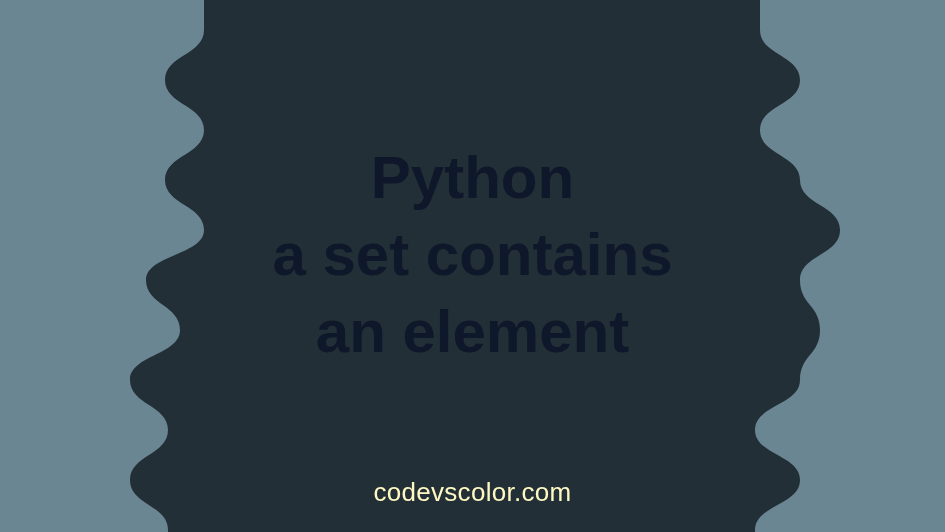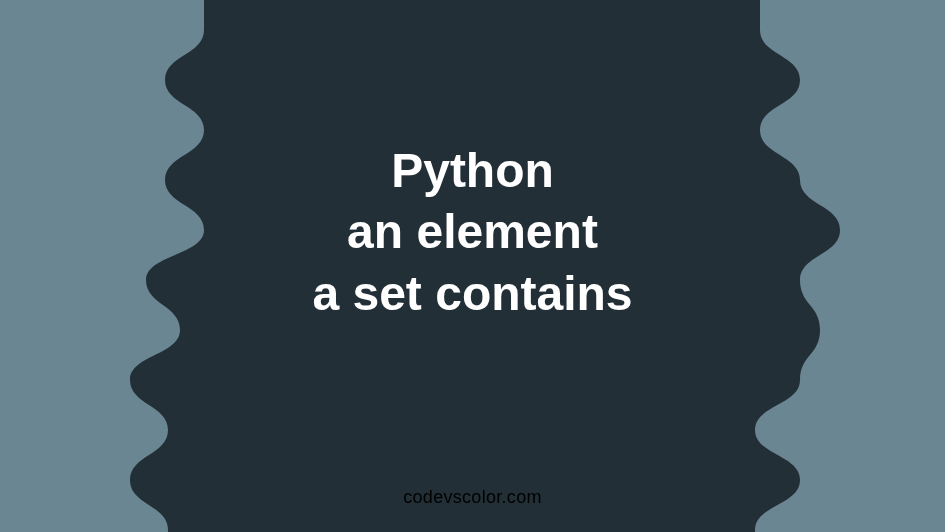--- a/index.html
+++ b/index.html
@@ -21,37 +21,37 @@
       left: 0;
       width: 945px;
       height: 532px;
     }
     .heading {
       position: absolute;
       top: 140px;
       left: 50%;
       transform: translateX(-50%);
       width: 560px;
-      color: #ffffff;
-      font-size: 48px;
+      color: #0f172a;
+      font-size: 60px;
       font-weight: 700;
       line-height: 1.28;
       text-align: center;
       z-index: 2;
     }
     .heading span {
       display: block;
     }
     .watermark {
       position: absolute;
       bottom: 24px;
       left: 50%;
       transform: translateX(-50%);
-      color: #000000;
-      font-size: 18px;
+      color: #fef9c3;
+      font-size: 26px;
       font-weight: 400;
       letter-spacing: 0.3px;
       z-index: 2;
     }
   </style>
 </head>
 <body>
 
 <div class="blob-container">
   <svg width="945" height="532" viewBox="0 0 945 532" xmlns="http://www.w3.org/2000/svg">
@@ -82,17 +82,17 @@
       C 760 105, 800 105, 800 80
       C 800 55, 760 55, 760 30
       C 760 15, 760 5, 760 -10
       Z
     "></path>
   </svg>
 </div>
 
 <div class="heading">
   <span>Python</span>
+  <span>a set contains</span>
   <span>an element</span>
-  <span>a set contains</span>
 </div>
 
 <div class="watermark">codevscolor.com</div>
 
 </body></html>

